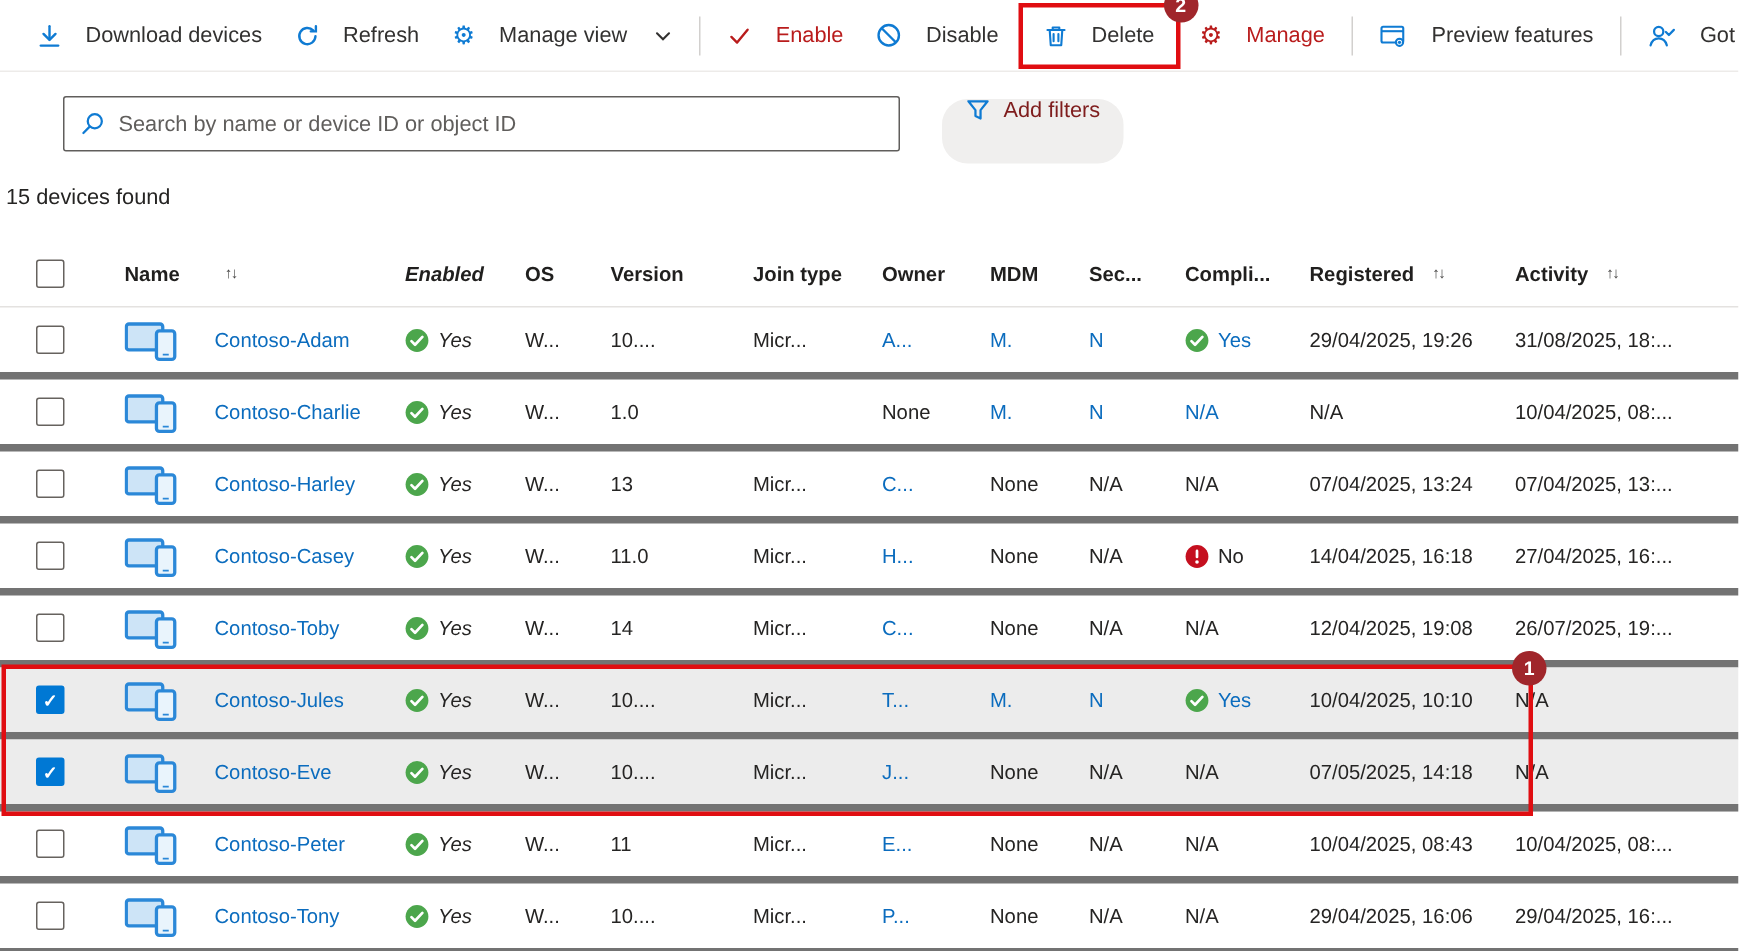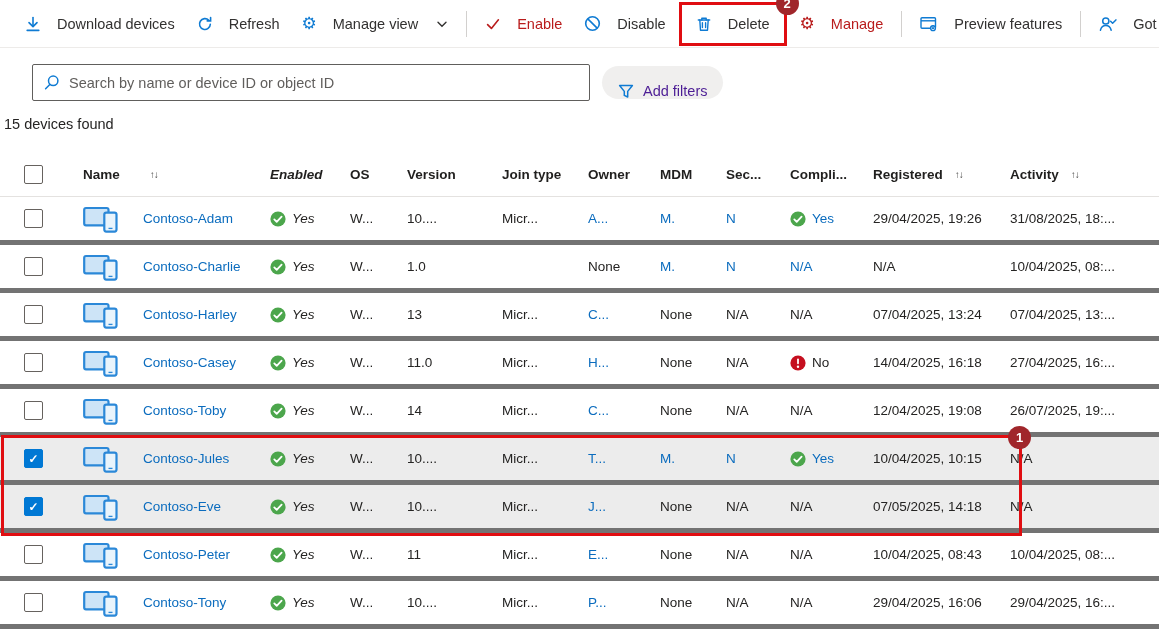--- a/index.html
+++ b/index.html
@@ -39,33 +39,33 @@
   .badge {
     position: absolute;
     width: 23px; height: 23px; border-radius: 50%;
     background: #a0262b; color: #fff;
     font-size: 13px; font-weight: bold;
     display: flex; align-items: center; justify-content: center;
     z-index: 9;
   }
   .anno-delete .badge { top: -13px; right: -15px; }
   
-  .search-row { margin: 16px 0 0 6px; display: flex; gap: 12px; align-items: flex-start; padding-left: 26px; }
+  .search-row { margin: 16px 0 0 16px; display: flex; gap: 28px; align-items: flex-start; padding-left: 26px; }
   .search-box { position: relative; width: 558px; height: 37px; border: 1px solid #605e5c; border-radius: 2px; }
   .search-box input {
     border: none; outline: none; width: 100%; height: 100%;
     padding: 0 10px 0 36px; font-size: 14.5px; color: #323130;
     font-family: "Liberation Sans", sans-serif; background: transparent;
   }
   .search-box input::placeholder { color: #605e5c; }
   .search-ic { position: absolute; left: 10px; top: 9px; }
   .add-filters {
-    height: 33px; margin-top: 2px; border-radius: 17px; background: #f0efee;
-    display: flex; align-items: flex-end; gap: 9px; padding: 0 16px;
-    font-size: 14.5px; color: #4c1d95; cursor: pointer;
+    height: 43px; margin-top: 2px; border-radius: 17px; background: #f0efee;
+    display: flex; align-items: flex-start; gap: 9px; padding: 0 16px;
+    font-size: 14.5px; color: #7f1d1d; cursor: pointer;
   }
   
   .results { margin: 15px 0 0 4px; font-size: 14.5px; color: #252423; }
   
   .table { margin-top: 21px; position: relative; }
   .thead {
     display: flex; align-items: center; height: 44px;
     border-bottom: 1px solid #e4e2e0;
     font-weight: bold; font-size: 13.5px; color: #201f1e;
   }
@@ -581,21 +581,21 @@
         <div class="cell c-compliant">
           <span class="st-ic">
             <svg width="16" height="16" viewBox="0 0 16 16">
               <circle cx="8" cy="8" r="7.6" fill="#4ca64c"></circle>
               <path d="M4.3 8.4l2.4 2.4 4.9-5.2" stroke="#fff" stroke-width="1.8" fill="none" stroke-linecap="round" stroke-linejoin="round"></path>
             </svg>
           </span>
           <span class="link">Yes</span>
         </div>
         <div class="cell c-registered">
-          <span>10/04/2025, 10:15</span>
+          <span>10/04/2025, 10:10</span>
         </div>
         <div class="cell c-activity">
           <span>N/A</span>
         </div>
       </div>
       <div class="row selected">
         <div class="cell c-cb">
           <div class="checkbox checked">✓</div>
         </div>
         <div class="cell c-name">

